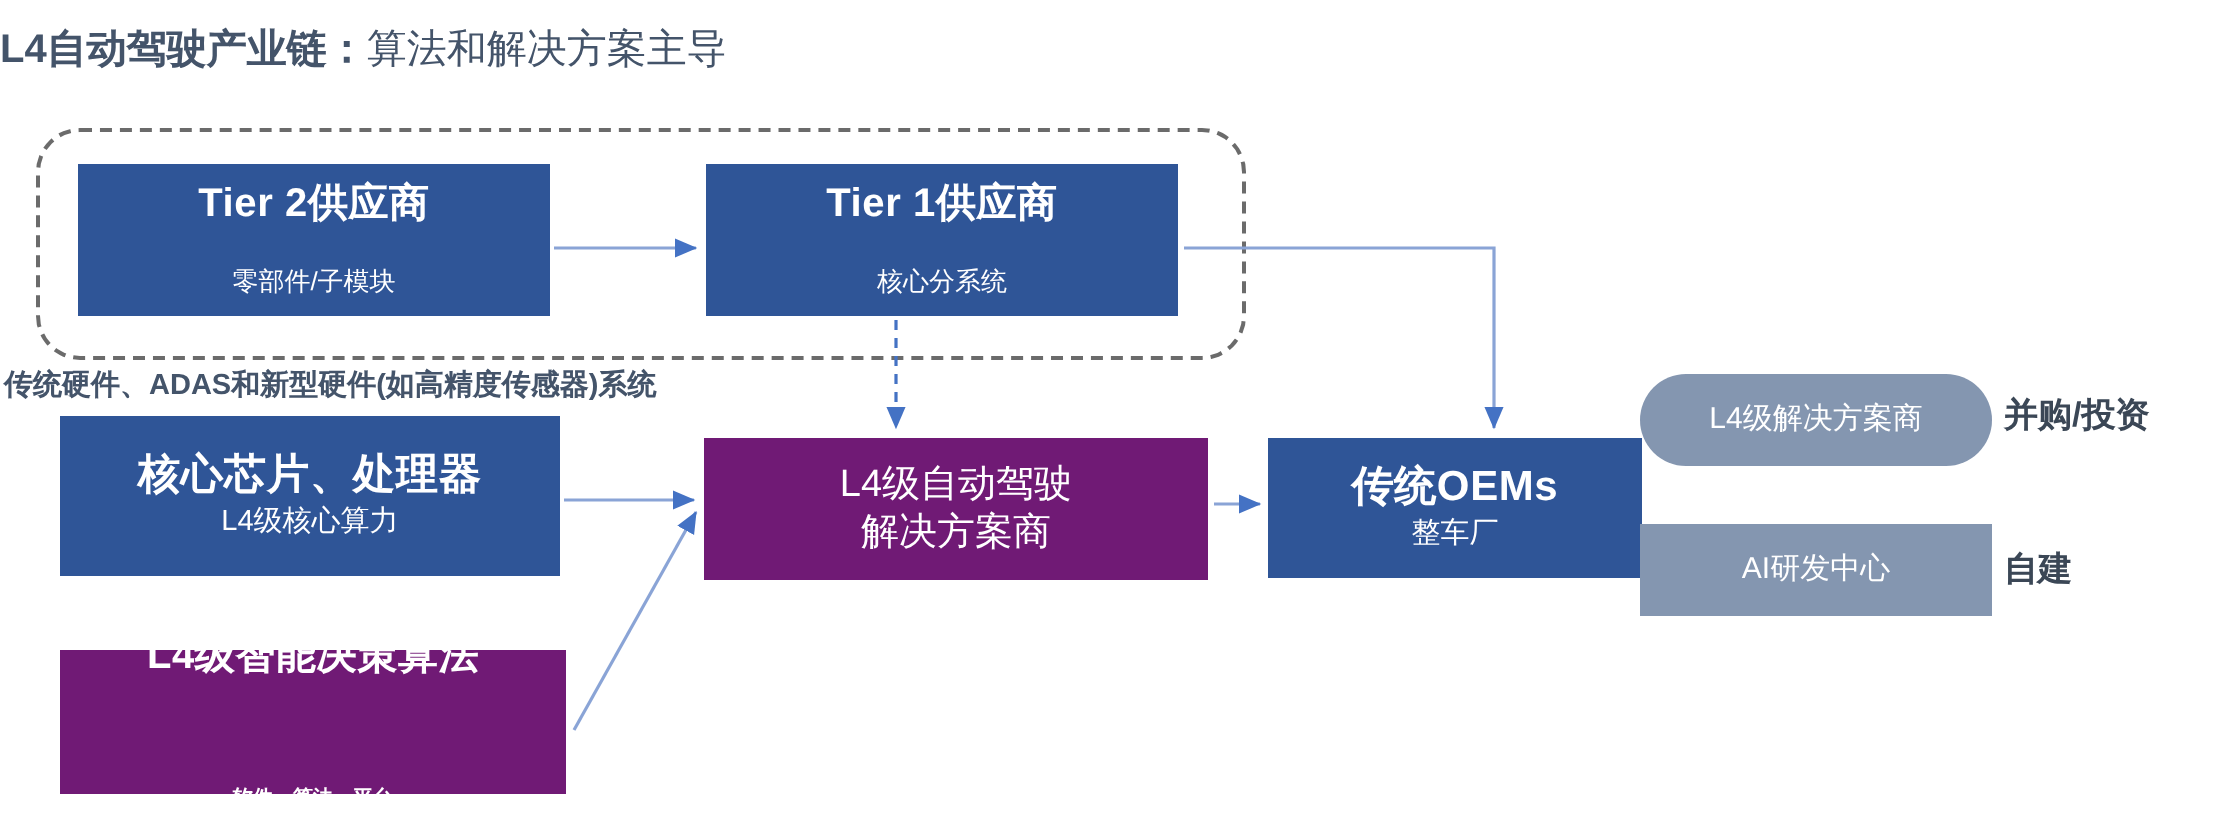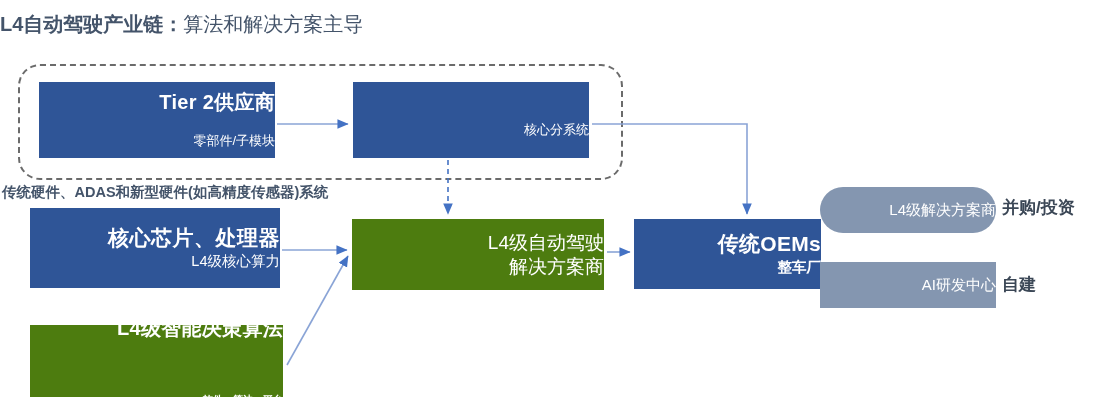--- a/index.html
+++ b/index.html
@@ -32,31 +32,31 @@
     border-radius:22px;
     box-sizing:border-box;
   }
 
   
   .box{
     position:absolute;
     box-sizing:border-box;
     display:flex;
     flex-direction:column;
-    align-items:flex-end;
+    align-items:center;
     justify-content:center;
     text-align:center;
     line-height:1.15;
     color:#ffffff;
   }
   .box .l1{display:block;}
   .box .l2{display:block;}
 
   .blue{background:#2F5597;}
-  .green{background:#4d7c0f;}
+  .green{background:#701a75;}
   .gray{background:#8496B0;}
 
   
   #tier2{left:39px;top:82px;width:236px;height:76px;}
   #tier1{left:353px;top:82px;width:236px;height:76px;}
   #tier2 .l1,#tier1 .l1{font-size:20px;font-weight:bold;letter-spacing:.3px;}
   #tier2 .l2,#tier1 .l2{font-size:13px;font-weight:normal;margin-top:20px;}
 
   
   .hw-caption{
@@ -69,21 +69,21 @@
   #chip{left:30px;top:208px;width:250px;height:80px;}
   #chip .l1{font-size:21px;font-weight:bold;letter-spacing:.5px;}
   #chip .l2{font-size:14.5px;font-weight:normal;margin-top:3px;}
 
   #solution{left:352px;top:219px;width:252px;height:71px;}
   #solution .l1,#solution .l2{font-size:19px;font-weight:normal;}
   #solution .l2{margin-top:2px;}
 
   #oems{left:634px;top:219px;width:187px;height:70px;}
   #oems .l1{font-size:21px;font-weight:bold;letter-spacing:.3px;}
-  #oems .l2{font-size:14.5px;font-weight:bold;margin-top:3px;}
+  #oems .l2{font-size:14.5px;font-weight:normal;margin-top:3px;}
 
   
   #algo{left:30px;top:325px;width:253px;height:72px;gap:40px;}
   #algo .l1{font-size:20px;font-weight:bold;letter-spacing:.3px;}
   #algo .l2{font-size:10px;font-weight:bold;margin-top:14px;}
 
   
   #gray-sol{left:820px;top:187px;width:176px;height:46px;border-radius:23px;}
   #gray-ai{left:820px;top:262px;width:176px;height:46px;}
   #gray-sol .l1,#gray-ai .l1{font-size:15px;font-weight:normal;}
@@ -110,20 +110,21 @@
   </div>
 
   <div class="dashed-group"></div>
 
   <div class="box blue" id="tier2">
     <span class="l1">Tier 2供应商</span>
     <span class="l2">零部件/子模块</span>
   </div>
 
   <div class="box blue" id="tier1">
+    <span class="l1">Tier 1供应商</span>
     <span class="l2">核心分系统</span>
   </div>
 
   <div class="hw-caption">传统硬件、ADAS和新型硬件(如高精度传感器)系统</div>
 
   <div class="box blue" id="chip">
     <span class="l1">核心芯片、处理器</span>
     <span class="l2">L4级核心算力</span>
   </div>
 

